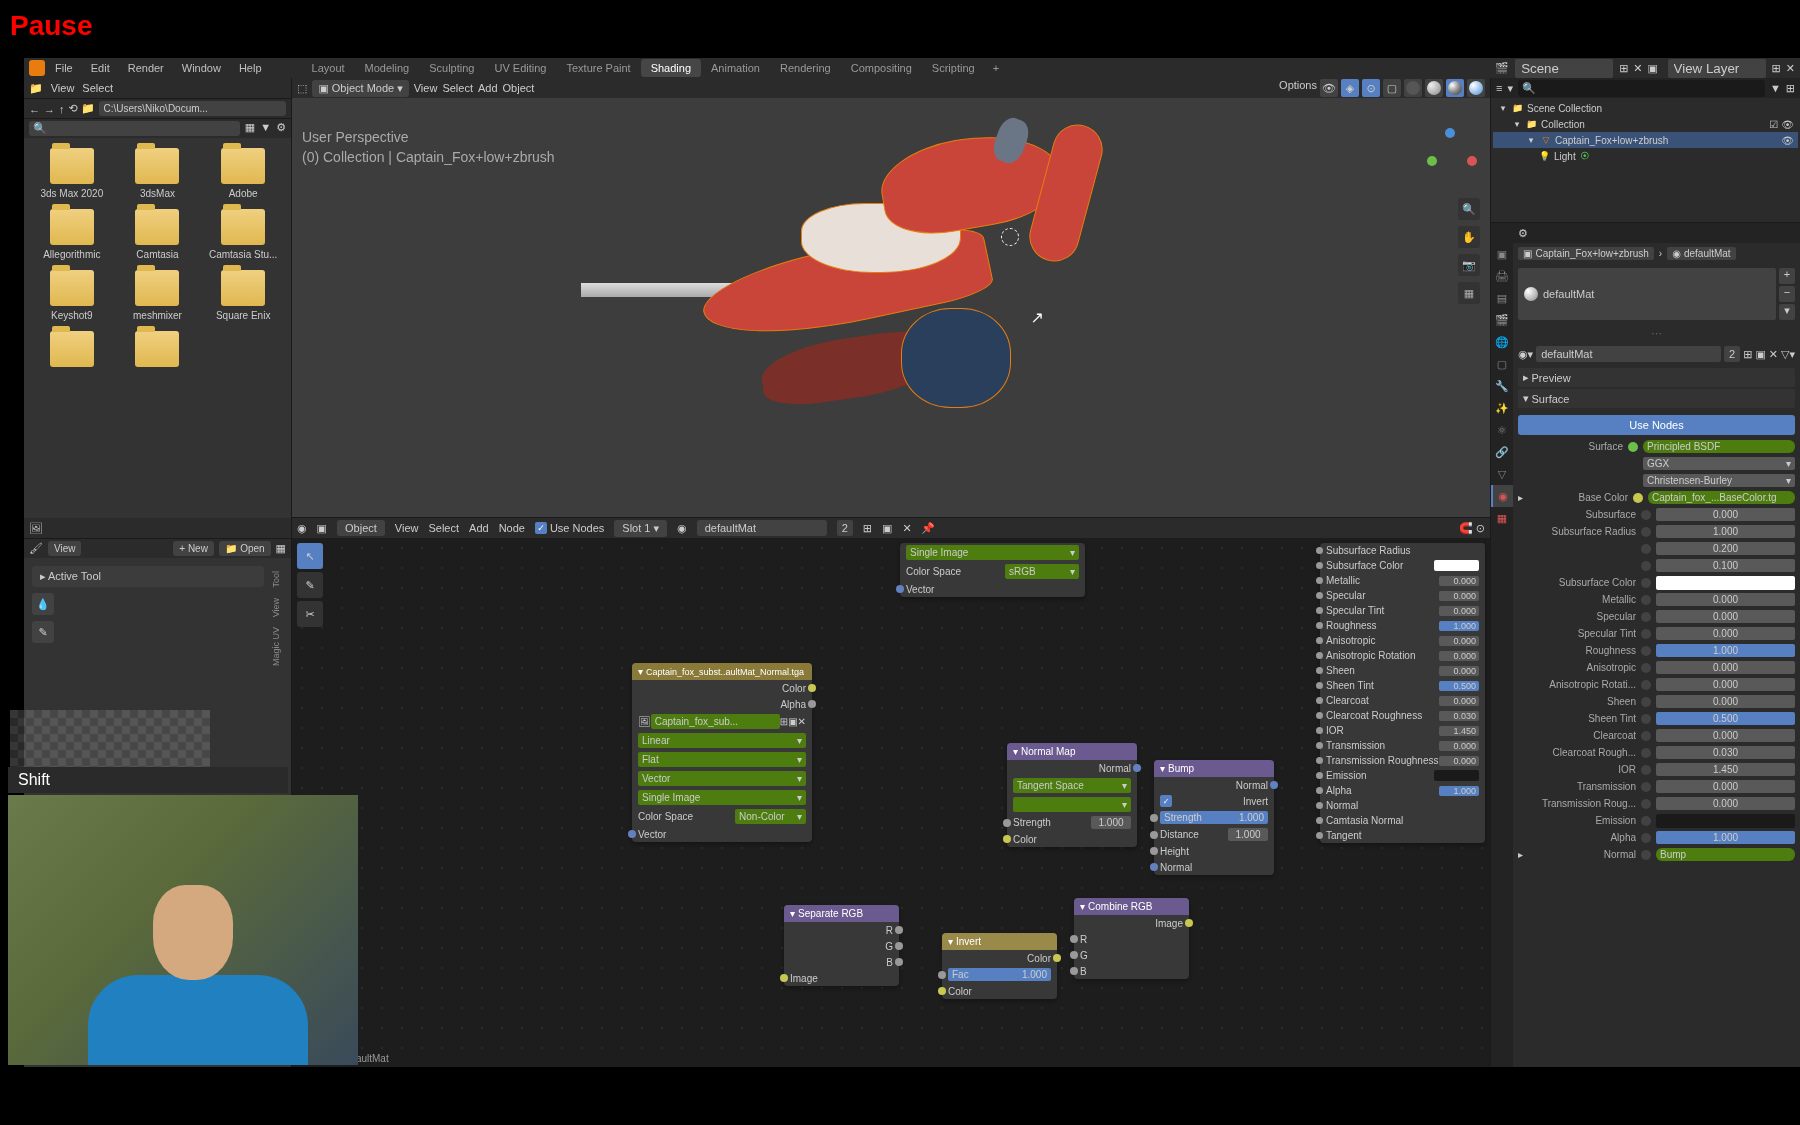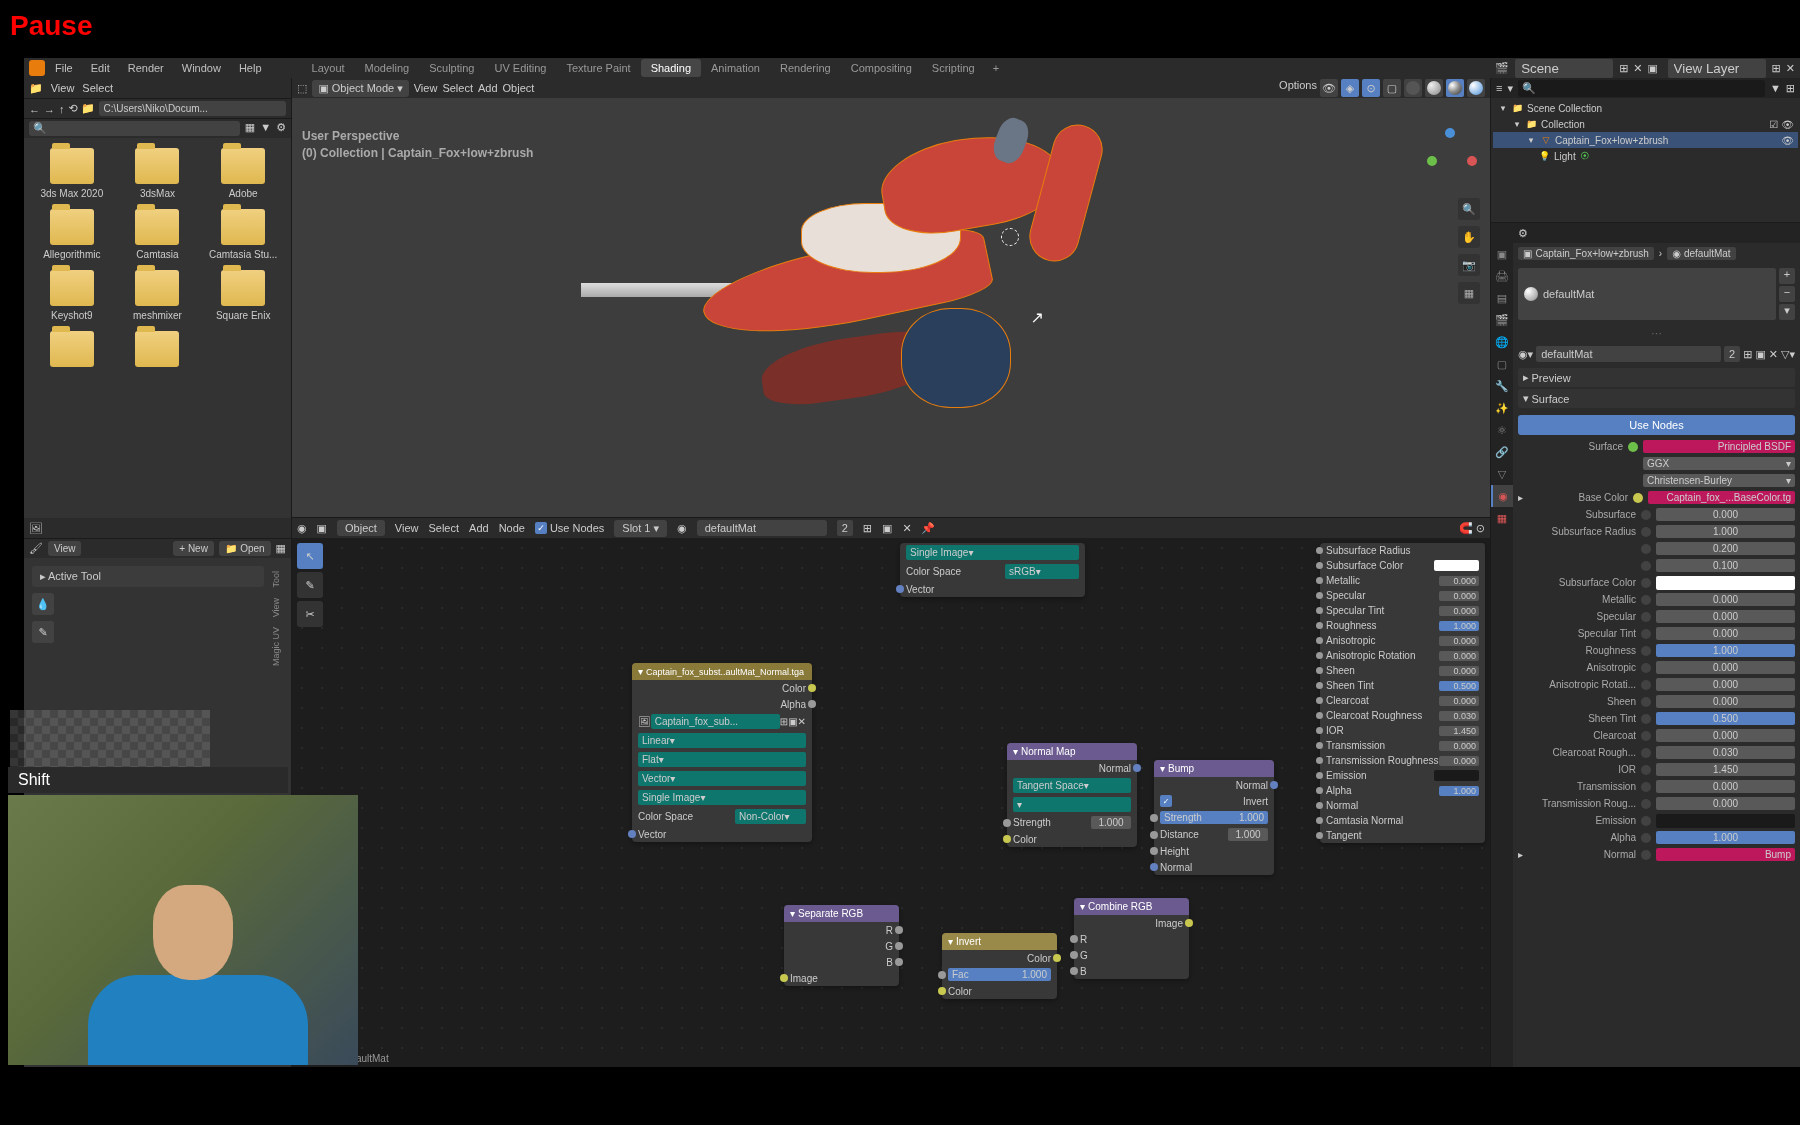--- a/index.html
+++ b/index.html
@@ -34,21 +34,21 @@
 .folder-label { font-size: 10px; text-align: center; color: #ccc; }
 
 .viewport-3d { grid-row: 1; grid-column: 2; background: #393939; position: relative; border-bottom: 1px solid #1a1a1a; }
 .vp-header { height: 20px; background: #2b2b2b; display: flex; align-items: center; padding: 0 5px; gap: 5px; }
 .vp-mode { background: #424242; padding: 2px 6px; border-radius: 3px; display: flex; align-items: center; gap: 3px; }
 .vp-header-btn { width: 18px; height: 18px; background: #424242; border-radius: 2px; display: flex; align-items: center; justify-content: center; }
 .vp-header-btn.active { background: #5680c2; }
 .vp-right-tools { margin-left: auto; display: flex; gap: 3px; }
 .shade-ball { width: 14px; height: 14px; border-radius: 50%; background: radial-gradient(circle at 30% 30%, #fff, #888, #333); }
 
-.vp-overlay { position: absolute; top: 30px; left: 10px; font-size: 12px; color: #aaa; line-height: 1.4; font-weight: bold; }
+.vp-overlay { position: absolute; top: 30px; left: 10px; font-size: 14px; color: #aaa; line-height: 1.4; }
 .vp-canvas { position: absolute; inset: 20px 0 0 0; background: #3d3d3d; overflow: hidden; }
 .character-render { position: absolute; top: 10px; left: 50%; transform: translateX(-50%); width: 580px; height: 340px; }
 .char-body { position: absolute; }
 .char-head { left: 280px; top: 30px; width: 180px; height: 90px; background: #c9453a; border-radius: 50% 60% 45% 40%; transform: rotate(-10deg); border: 1px solid #e87d0d; }
 .char-snout { left: 200px; top: 95px; width: 160px; height: 70px; background: #e8e0d8; border-radius: 40% 30% 50% 45%; border: 1px solid #e87d0d; }
 .char-back { left: 100px; top: 140px; width: 290px; height: 75px; background: #c9453a; border-radius: 50% 30% 20% 60%; transform: rotate(-12deg); border: 1px solid #e87d0d; }
 .char-belly { left: 300px; top: 200px; width: 110px; height: 100px; background: #2a3f5c; border-radius: 45%; border: 1px solid #e87d0d; }
 .char-arm { left: 440px; top: 15px; width: 50px; height: 140px; background: #c9453a; border-radius: 30px; transform: rotate(15deg); border: 1px solid #e87d0d; }
 .char-tail { left: 160px; top: 230px; width: 180px; height: 60px; background: #7a3028; border-radius: 50% 30% 50% 30%; transform: rotate(-8deg); }
 .char-sword { left: -20px; top: 175px; width: 280px; height: 14px; background: linear-gradient(#ddd, #aaa); border-radius: 0 7px 7px 0; }
@@ -102,21 +102,21 @@
 .node-header.purple { background: #6a5a8f; }
 .node-header.yellow { background: #8a7a3a; }
 .node-row { padding: 2px 6px; display: flex; align-items: center; justify-content: space-between; position: relative; min-height: 16px; }
 .node-row.input::before { content: ''; position: absolute; left: -4px; width: 8px; height: 8px; border-radius: 50%; background: #999; }
 .node-row.output::after { content: ''; position: absolute; right: -4px; width: 8px; height: 8px; border-radius: 50%; background: #999; }
 .node-row.output { justify-content: flex-end; }
 .node-row.color-out::after { background: #c8c850; }
 .node-row.vec-out::after { background: #6380c0; }
 .node-row.color-in::before { background: #c8c850; }
 .node-row.vec-in::before { background: #6380c0; }
-.node-select { background: #0f766e; padding: 2px 4px; border-radius: 2px; flex: 1; display:flex; }
+.node-select { background: #4d7c0f; padding: 2px 4px; border-radius: 2px; flex: 1; display:flex; justify-content: space-between; }
 .node-value { background: #595959; padding: 1px 4px; border-radius: 2px; min-width: 40px; text-align: center; }
 .node-value.blue { background: #5680c2; }
 .node-checkbox { width: 12px; height: 12px; background: #5680c2; border-radius: 2px; margin-right: 4px; display:inline-flex;align-items:center;justify-content:center; font-size:8px; color:#fff;}
 
 .bsdf-node { width: 165px; top: 5px; right: 5px; }
 .bsdf-row { padding: 1px 6px; display: flex; align-items: center; justify-content: space-between; font-size: 10px; min-height: 15px; position: relative; }
 .bsdf-row::before { content: ''; position: absolute; left: -4px; width: 7px; height: 7px; border-radius: 50%; background: #999; }
 .bsdf-val { background: #595959; padding: 0 3px; border-radius: 2px; min-width: 40px; text-align: right; font-size: 9px; }
 .bsdf-val.blue { background: #5680c2; }
 .bsdf-swatch { width: 45px; height: 11px; background: #fff; border-radius: 2px; }
@@ -157,21 +157,21 @@
 
 .prop-section { padding: 2px 5px; }
 .section-header { padding: 3px 5px; display: flex; align-items: center; gap: 3px; background: #333; border-radius: 2px; margin-bottom: 2px;}
 .use-nodes-btn { margin: 3px 5px; padding: 4px; background: #5680c2; text-align: center; border-radius: 3px; color: #fff; }
 .prop-row { display: flex; align-items: center; padding: 1px 5px; gap: 5px; font-size: 10px; min-height: 17px; }
 .prop-label { width: 105px; text-align: right; color: #aaa; }
 .prop-dot { width: 10px; height: 10px; border-radius: 50%; background: #424242; flex-shrink: 0; }
 .prop-input { flex: 1; background: #595959; padding: 1px 4px; border-radius: 2px; text-align: center; }
 .prop-input.blue { background: #5680c2; }
 .prop-input.select { display: flex; justify-content: space-between; }
-.prop-input.link { text-align: right; background: #be185d; }
+.prop-input.link { text-align: left; background: #4d7c0f; border-radius: 6px; }
 .prop-swatch { flex: 1; height: 14px; background: #fff; border-radius: 2px; }
 .prop-swatch.dark { background: #1a1a1a; }
 
 .vert-tab-text { writing-mode: vertical-rl; transform: rotate(180deg); font-size: 9px; color: #888; padding: 5px 2px; }
 </style>
 </head>
 <body>
 
 <div class="pause-text">Pause</div>
 

